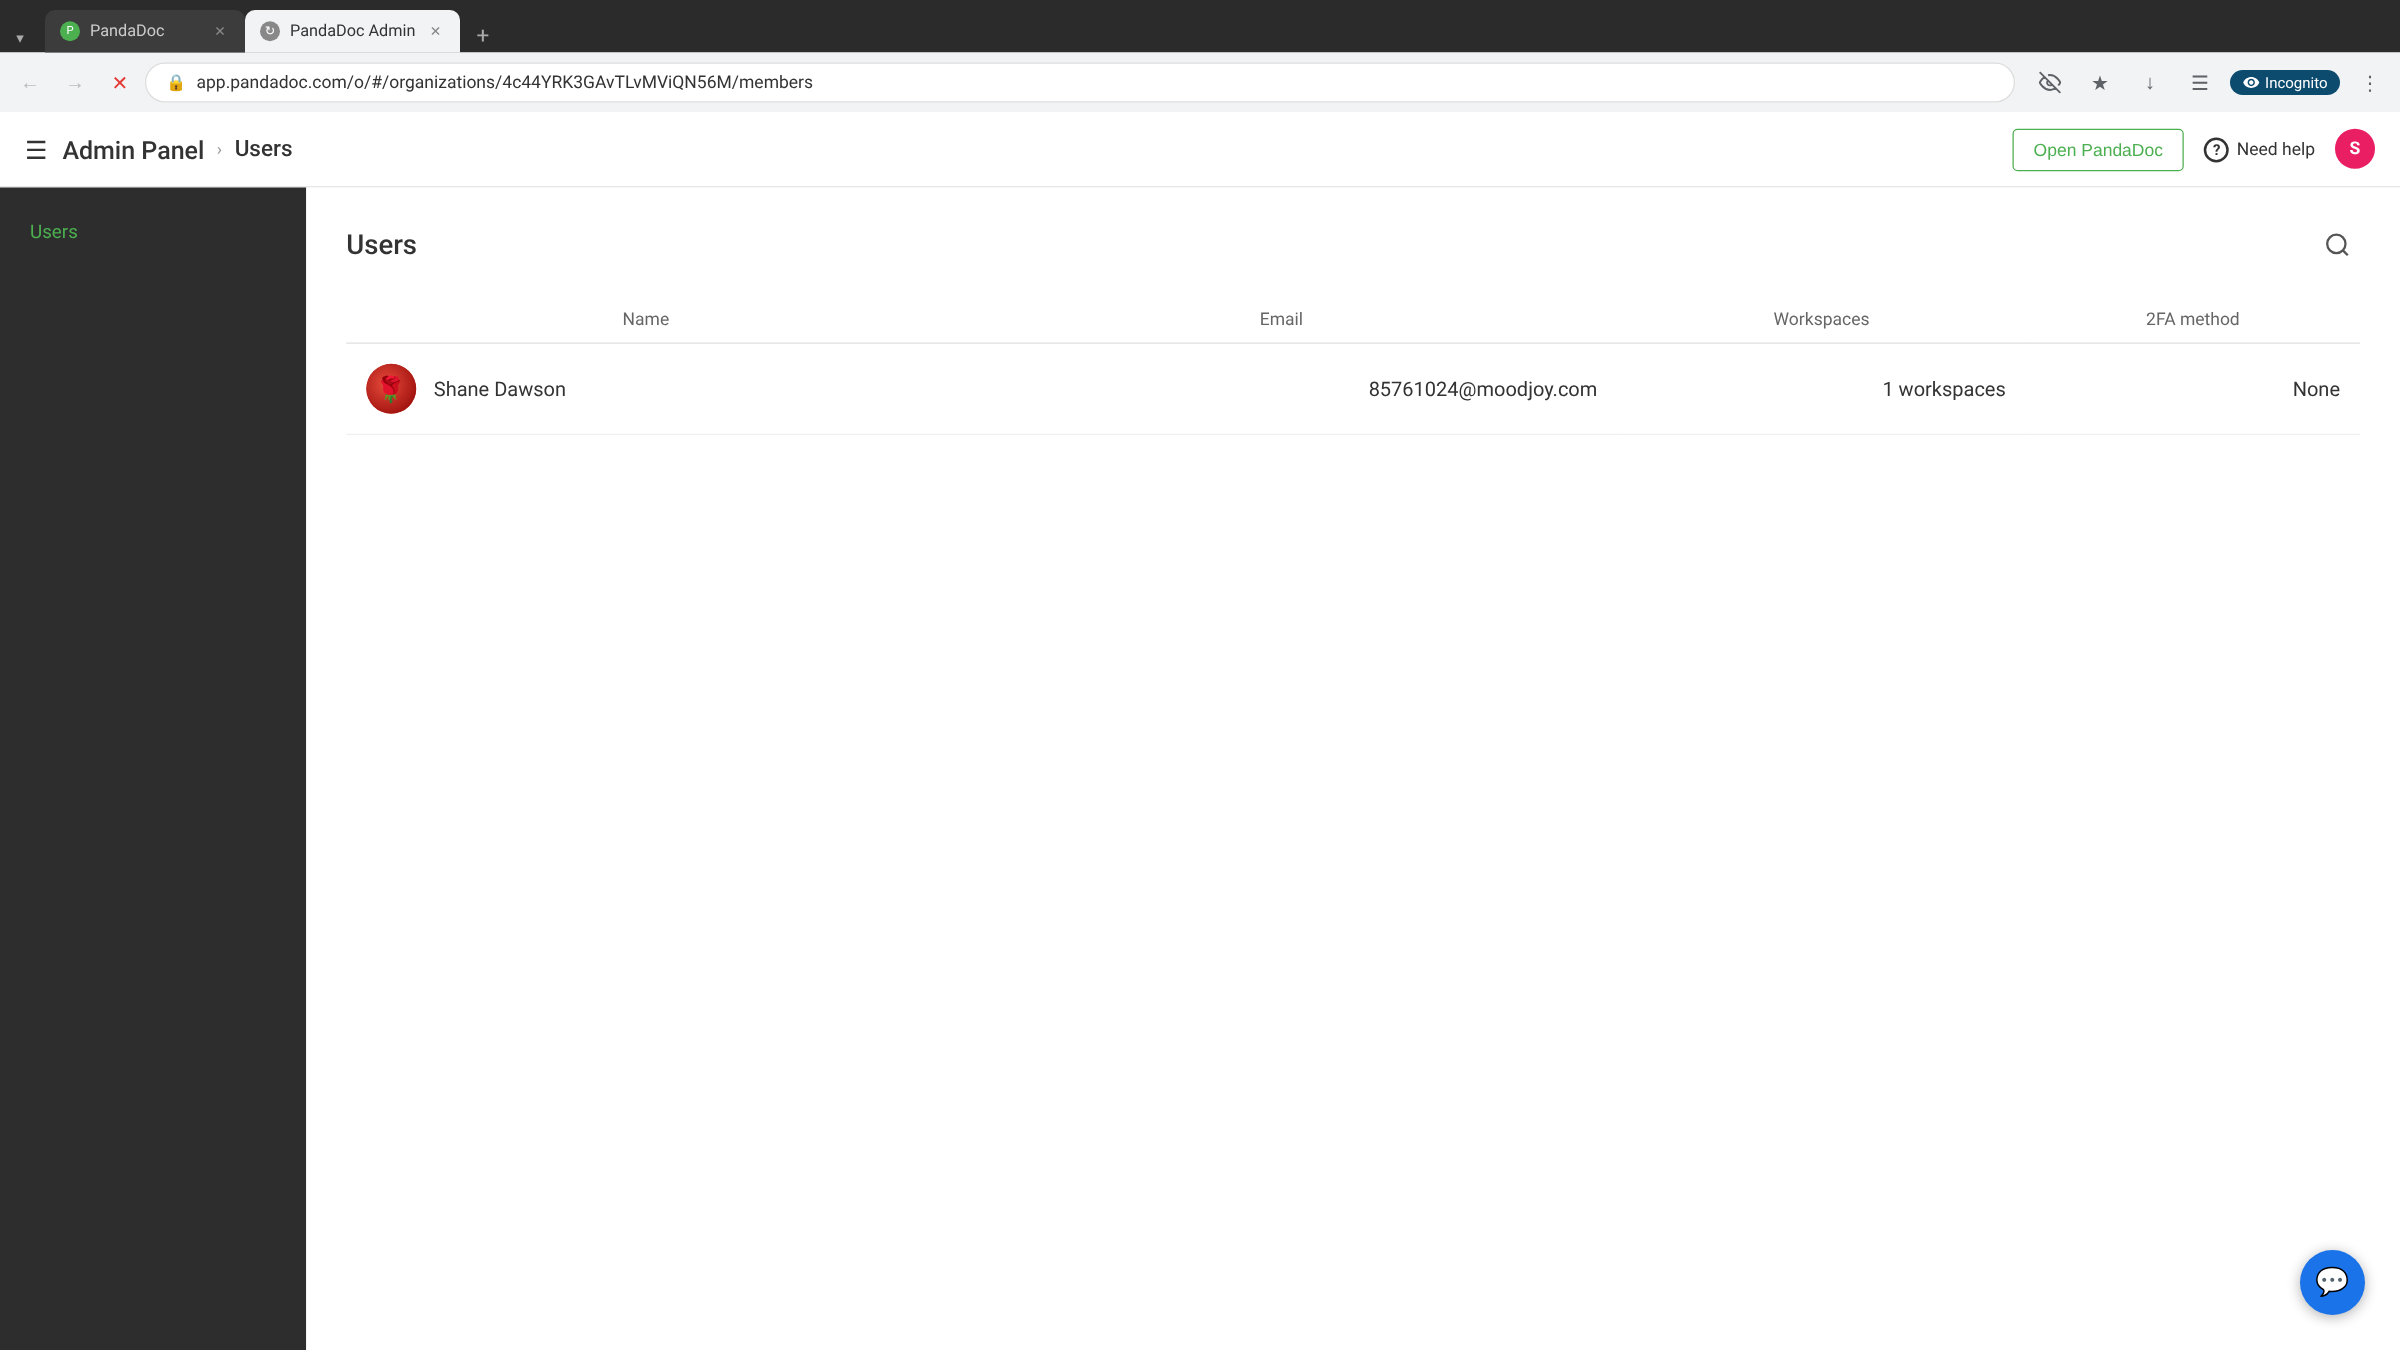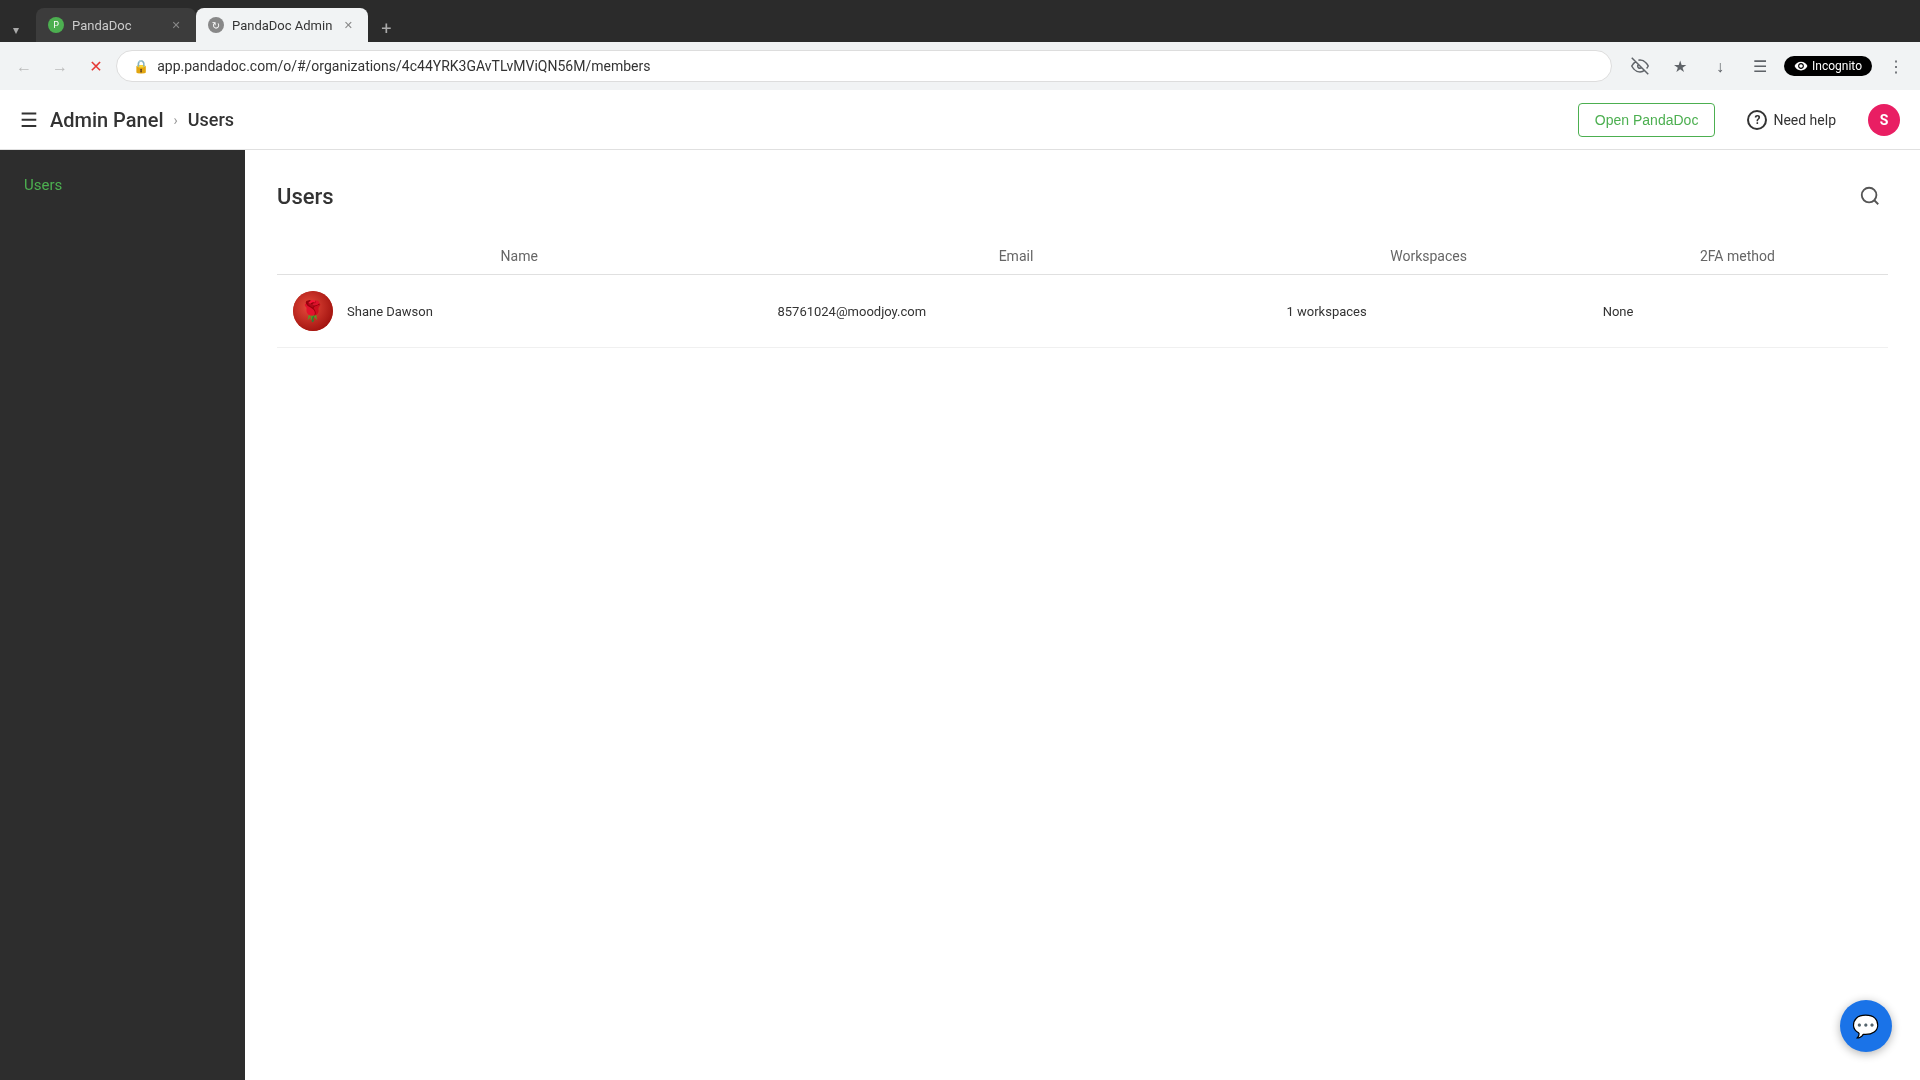--- a/index.html
+++ b/index.html
@@ -14,33 +14,33 @@
     .tab-nav { display: flex; align-items: center; margin-right: 4px; }
     .tab-nav-btn { width: 24px; height: 24px; display: flex; align-items: center; justify-content: center; color: #aaa; font-size: 12px; cursor: pointer; }
 
     .toolbar { display: flex; align-items: center; background: #f1f3f4; height: 48px; padding: 0 8px; gap: 4px; }
     .nav-btn { width: 32px; height: 32px; border-radius: 50%; display: flex; align-items: center; justify-content: center; cursor: pointer; color: #5f6368; font-size: 16px; }
     .nav-btn.disabled { color: #bbb; cursor: default; }
     .address-bar { flex: 1; background: #fff; border-radius: 20px; height: 32px; display: flex; align-items: center; padding: 0 16px; font-size: 14px; color: #333; border: 1px solid #ddd; }
     .address-bar .lock-icon { color: #5f6368; margin-right: 8px; font-size: 13px; }
     .toolbar-actions { display: flex; align-items: center; gap: 8px; margin-left: 8px; }
     .toolbar-action-btn { width: 32px; height: 32px; border-radius: 50%; display: flex; align-items: center; justify-content: center; cursor: pointer; color: #5f6368; font-size: 16px; }
-    .incognito-badge { background: #000000; color: #fff; border-radius: 12px; padding: 3px 10px; font-size: 12px; display: flex; align-items: flex-end; gap: 4px; }
+    .incognito-badge { background: #0c4a6e; color: #fff; border-radius: 12px; padding: 3px 10px; font-size: 12px; display: flex; align-items: flex-end; gap: 4px; }
     .incognito-badge svg { width: 14px; height: 14px; }
 
     
     .app { display: flex; flex-direction: column; height: calc(1080px - 90px); background: #fff; }
 
     
     .top-nav { display: flex; align-items: center; height: 60px; padding: 0 20px; border-bottom: 1px solid #e0e0e0; background: #fff; }
     .menu-icon { font-size: 20px; color: #333; cursor: pointer; margin-right: 12px; }
     .admin-panel-title { font-size: 20px; color: #333; font-weight: 500; }
     .breadcrumb-sep { color: #999; margin: 0 10px; font-size: 14px; }
     .breadcrumb-current { font-size: 18px; color: #333; font-weight: 500; }
-    .top-nav-actions { margin-left: auto; display: flex; align-items: center; gap: 32px; }
+    .top-nav-actions { margin-left: auto; display: flex; gap: 16px; }
     .open-pandadoc-btn { background: transparent; border: 1.5px solid #4caf50; color: #4caf50; border-radius: 4px; padding: 8px 16px; font-size: 14px; font-weight: 500; cursor: pointer; }
     .help-btn { display: flex; align-items: center; gap: 6px; color: #333; font-size: 14px; cursor: pointer; }
     .help-icon { width: 20px; height: 20px; border-radius: 50%; border: 2px solid #333; display: flex; align-items: center; justify-content: center; font-size: 12px; font-weight: bold; }
     .user-avatar { width: 32px; height: 32px; border-radius: 50%; background: #e91e63; display: flex; align-items: center; justify-content: center; color: white; font-size: 14px; font-weight: bold; cursor: pointer; overflow: hidden; }
 
     
     .main-layout { display: flex; flex: 1; }
 
     
     .sidebar { width: 245px; background: #2d2d2d; padding: 16px 0; flex-shrink: 0; }
@@ -49,21 +49,21 @@
 
     
     .content { flex: 1; padding: 28px 32px; background: #fff; overflow-y: auto; }
     .content-header { display: flex; align-items: center; justify-content: space-between; margin-bottom: 24px; }
     .content-title { font-size: 22px; font-weight: 500; color: #333; }
     .search-icon-btn { width: 36px; height: 36px; display: flex; align-items: center; justify-content: center; cursor: pointer; color: #555; font-size: 20px; }
 
     
     .users-table { width: 100%; border-collapse: collapse; }
     .users-table th { text-align: center; padding: 10px 16px; font-size: 14px; color: #666; font-weight: 400; border-bottom: 1px solid #e0e0e0; }
-    .users-table td { padding: 16px 16px; font-size: 13px; color: #333; border-bottom: 1px solid #f0f0f0; }
+    .users-table td { padding: 16px 16px; font-size: 16px; color: #333; border-bottom: 1px solid #f0f0f0; text-align: right; }
     .user-info { display: flex; align-items: center; gap: 14px; }
     .user-avatar-sm { width: 40px; height: 40px; border-radius: 50%; background: #c0392b; overflow: hidden; display: flex; align-items: center; justify-content: center; }
     .user-avatar-sm-inner { width: 100%; height: 100%; background: radial-gradient(circle at 40% 40%, #e74c3c, #8b0000); border-radius: 50%; position: relative; }
     .user-avatar-sm-inner::after { content: '🌹'; position: absolute; top: 50%; left: 50%; transform: translate(-50%, -50%); font-size: 20px; }
     .email-cell { color: #333; }
     .workspaces-cell { color: #333; }
     .twofa-cell { color: #333; }
 
     
     .chat-bubble { position: fixed; bottom: 28px; right: 28px; width: 52px; height: 52px; border-radius: 50%; background: #1a73e8; display: flex; align-items: center; justify-content: center; cursor: pointer; box-shadow: 0 2px 10px rgba(0,0,0,0.3); }

